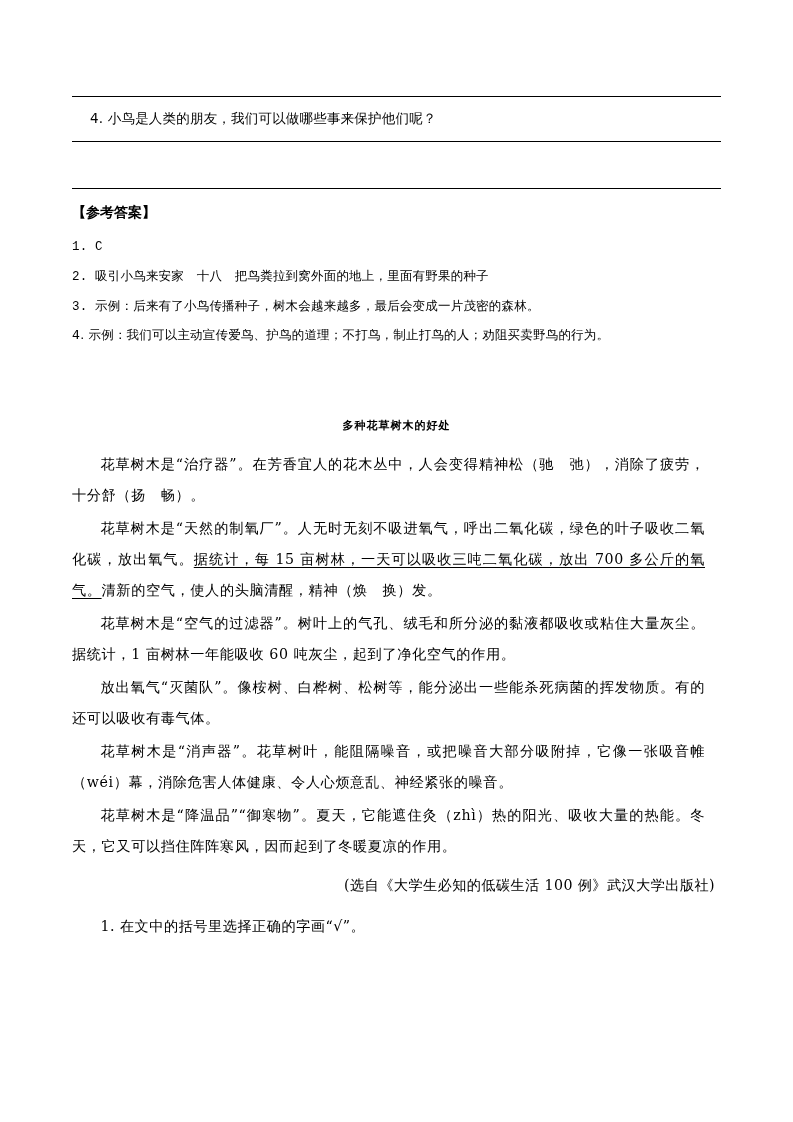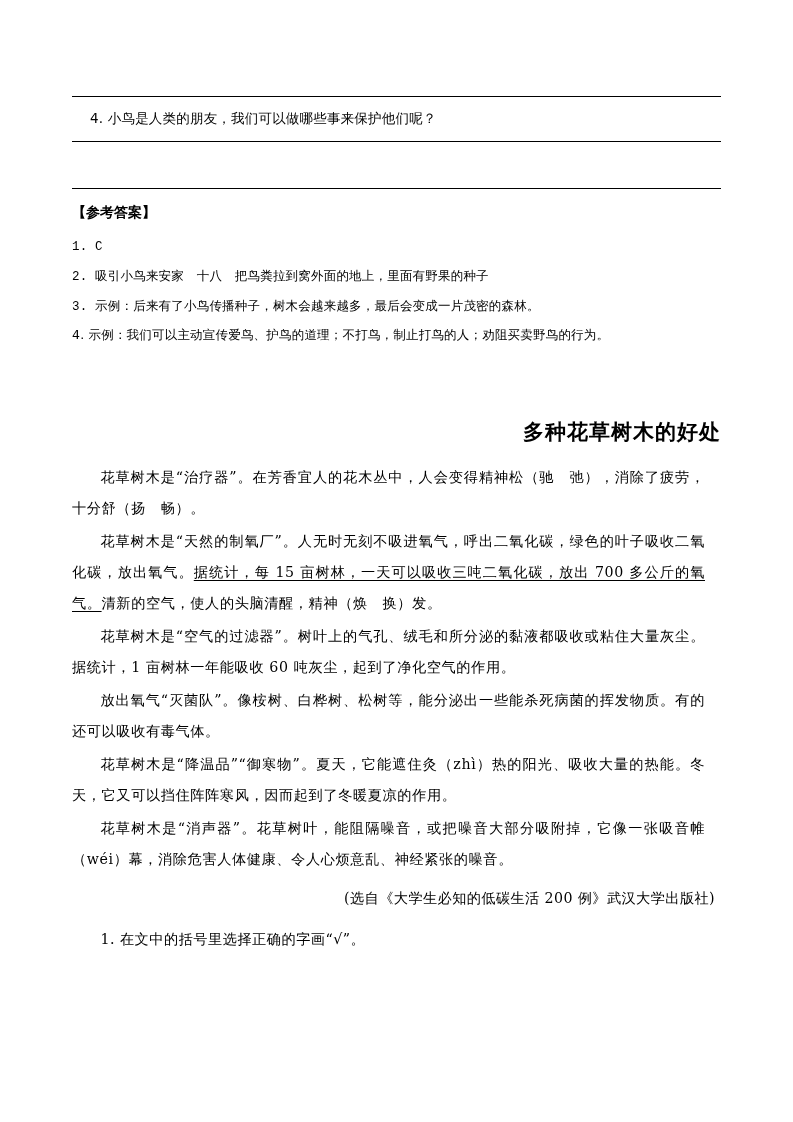--- a/index.html
+++ b/index.html
@@ -54,24 +54,24 @@
     font-family: "DejaVu Sans", sans-serif;
     font-size: 12.5px;
     line-height: 26px;
     letter-spacing: 0.2px;
   }
   
   .article {
     margin-top: 70px;
   }
   .article-title {
-    text-align: right;
+    text-align: center;
     font-family: "DejaVu Sans", sans-serif;
     font-weight: bold;
-    font-size: 21px;
+    font-size: 11px;
     letter-spacing: 1px;
     margin-bottom: 16px;
   }
   .para {
     font-family: "DejaVu Serif", serif;
     font-size: 14.2px;
     line-height: 31px;
     text-indent: 2em;
     text-align: justify;
     letter-spacing: 0.6px;
@@ -123,23 +123,23 @@
     <div class="article-title">多种花草树木的好处</div>
 
     <p class="para">花草树木是“治疗器”。在芳香宜人的花木丛中，人会变得精神松（驰　弛），消除了疲劳，十分舒（扬　畅）。</p>
 
     <p class="para"><span>花草树木是“天然的制氧厂”。人无时无刻不吸进氧气，呼出二氧化碳，绿色的叶子吸收二氧化碳，放出氧气。</span><span class="u">据统计，每 15 亩树林，一天可以吸收三吨二氧化碳，放出 700 多公斤的氧气。</span><span>清新的空气，使人的头脑清醒，精神（焕　换）发。</span></p>
 
     <p class="para">花草树木是“空气的过滤器”。树叶上的气孔、绒毛和所分泌的黏液都吸收或粘住大量灰尘。据统计，1 亩树林一年能吸收 60 吨灰尘，起到了净化空气的作用。</p>
 
     <p class="para">放出氧气“灭菌队”。像桉树、白桦树、松树等，能分泌出一些能杀死病菌的挥发物质。有的还可以吸收有毒气体。</p>
 
+    <p class="para">花草树木是“消声器”。花草树叶，能阻隔噪音，或把噪音大部分吸附掉，它像一张吸音帷（wéi）幕，消除危害人体健康、令人心烦意乱、神经紧张的噪音。</p>
+
     <p class="para">花草树木是“降温品”“御寒物”。夏天，它能遮住灸（zhì）热的阳光、吸收大量的热能。冬天，它又可以挡住阵阵寒风，因而起到了冬暖夏凉的作用。</p>
 
-    <p class="para">花草树木是“消声器”。花草树叶，能阻隔噪音，或把噪音大部分吸附掉，它像一张吸音帷（wéi）幕，消除危害人体健康、令人心烦意乱、神经紧张的噪音。</p>
-
-    <div class="source">(选自《大学生必知的低碳生活 200 例》武汉大学出版社)</div>
+    <div class="source">(选自《大学生必知的低碳生活 100 例》武汉大学出版社)</div>
 
     <div class="bottom-q">1. 在文中的括号里选择正确的字画“√”。</div>
 
   </div>
 
 </div>
 
 </body></html>

